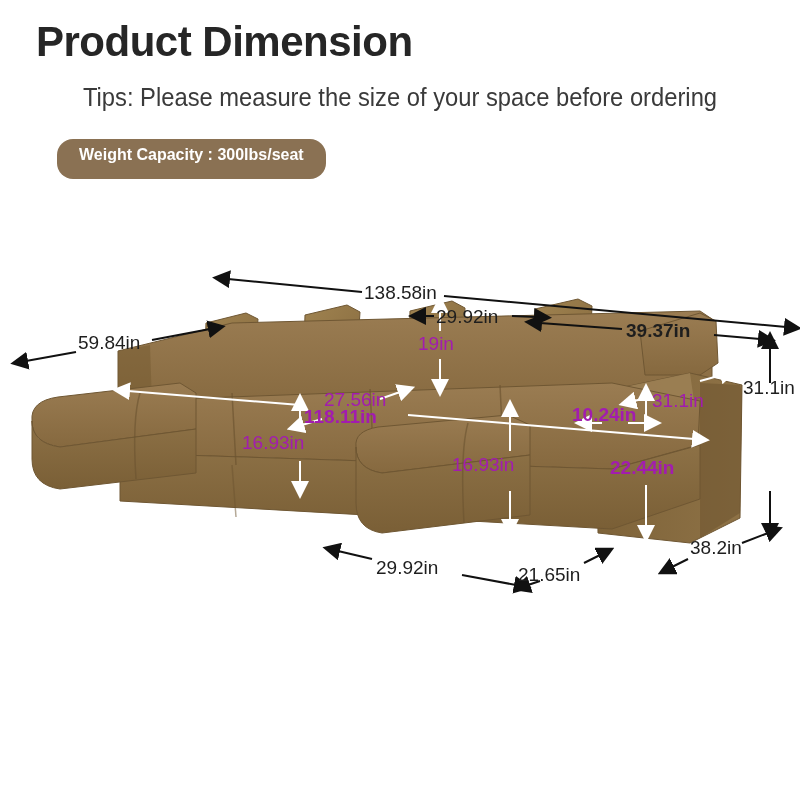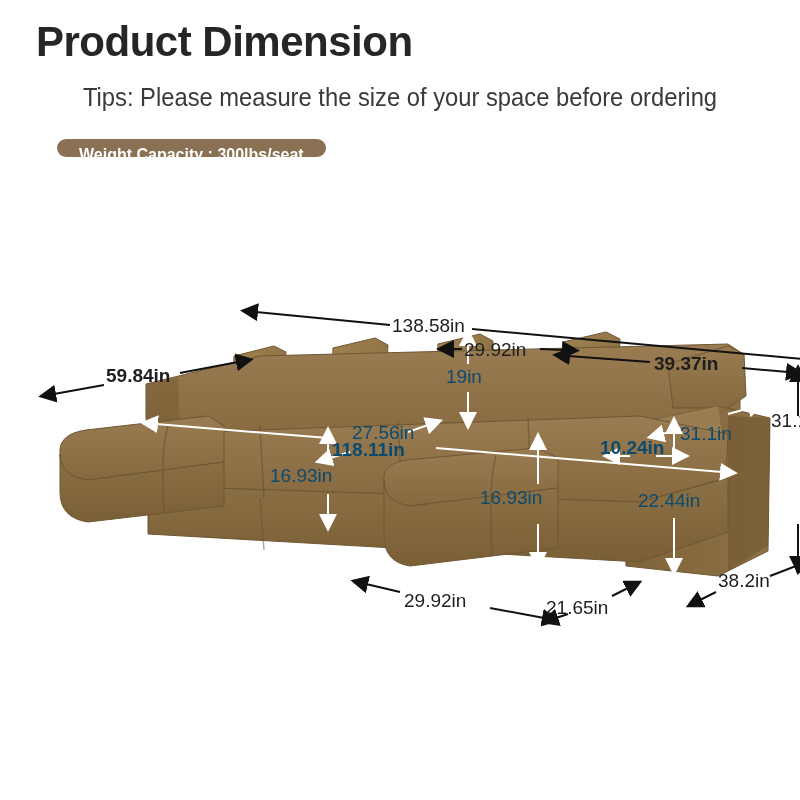--- a/index.html
+++ b/index.html
@@ -17,37 +17,37 @@
     line-height:48px;
     padding-left:36px;
   }
   .subtitle{
     position:absolute;left:0;top:82px;width:800px;text-align:center;
     font-size:25px;font-weight:normal;color:#3a3a3a;line-height:30px;
     transform:scaleX(0.95);transform-origin:center top;
   }
   .badge{
     position:absolute;left:57px;top:139px;
-    height:18px;line-height:32px;padding:0 22px;
+    height:40px;line-height:32px;padding:0 22px;
     border-radius:16px;
     color:#ffffff;font-size:16px;font-weight:bold;
     white-space:nowrap;
   }
 
   
-  #stage{position:absolute;left:0;top:266px;width:664px;height:400px;margin-left:28px;}
+  #stage{position:absolute;left:0;top:233px;width:664px;height:400px;}
   #stage svg{display:block;}
 
   
   .lbl{
     position:absolute;white-space:nowrap;
     font-size:19px;font-weight:normal;line-height:19px;
   }
   .lbl.dark{color:#1e1e1e;}
-  .lbl.light{color:#0c4a6e;}
+  .lbl.light{color:#a21caf;}
 </style>
 </head>
 <body>
 
 <div id="page">
 
   <div class="title" style="color: rgb(38, 38, 38);">Product Dimension</div>
   <div class="subtitle">Tips: Please measure the size of your space before ordering</div>
   <div class="badge" style="background: rgb(138, 113, 83);">Weight Capacity : 300lbs/seat</div>
 
@@ -175,30 +175,30 @@
 
         <line x1="634" y1="168" x2="650" y2="164" marker-start="url(#warrL)"></line>
         <line x1="700" y1="148" x2="722" y2="142" marker-end="url(#warrR)"></line>
 
         <line x1="646" y1="166" x2="646" y2="196" marker-start="url(#warrL)"></line>
         <line x1="646" y1="252" x2="646" y2="294" marker-end="url(#warrR)"></line>
       </g>
     </svg>
 
     <div class="lbl dark" style="left:364px;top:50px;">138.58in</div>
-    <div class="lbl dark" style="left:78px;top:100px;font-weight:bold;">59.84in</div>
+    <div class="lbl dark" style="left:78px;top:100px;">59.84in</div>
     <div class="lbl dark" style="left:436px;top:74px;">29.92in</div>
     <div class="lbl dark" style="left:626px;top:88px;font-weight:bold;">39.37in</div>
     <div class="lbl dark" style="left:743px;top:145px;">31.1in</div>
     <div class="lbl light" style="left:652px;top:158px;">31.1in</div>
     <div class="lbl dark" style="left:690px;top:305px;">38.2in</div>
     <div class="lbl dark" style="left:376px;top:325px;">29.92in</div>
     <div class="lbl dark" style="left:518px;top:332px;">21.65in</div>
     <div class="lbl light" style="left:452px;top:222px;">16.93in</div>
     <div class="lbl light" style="left:242px;top:200px;">16.93in</div>
     <div class="lbl light" style="left:418px;top:101px;">19in</div>
     <div class="lbl light" style="left:304px;top:174px;font-weight:bold;">118.11in</div>
     <div class="lbl light" style="left:324px;top:157px;text-align:right;">27.56in</div>
     <div class="lbl light" style="left:572px;top:172px;font-weight:bold;">10.24in</div>
-    <div class="lbl light" style="left:610px;top:225px;">22.44in</div>
+    <div class="lbl light" style="left:610px;top:225px;font-weight:bold;">22.44in</div>
 
   </div>
 </div>
 
 </body></html>

